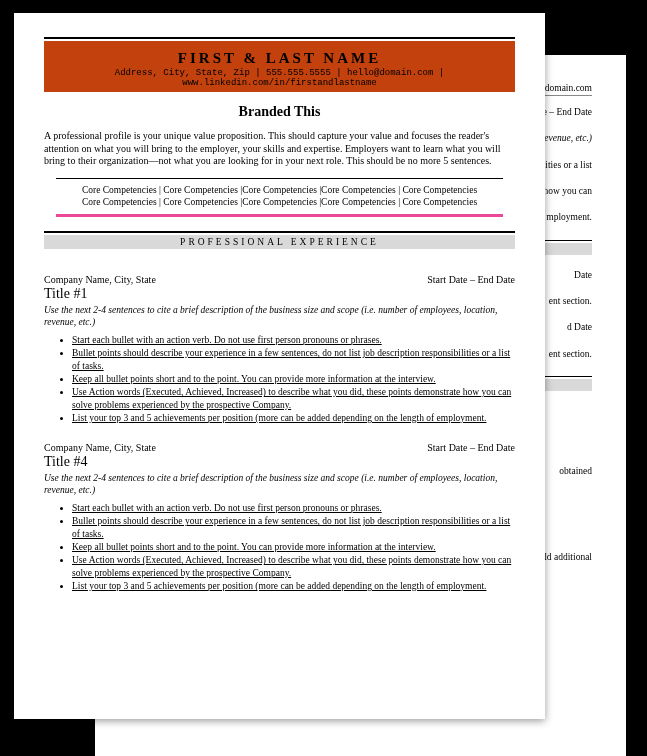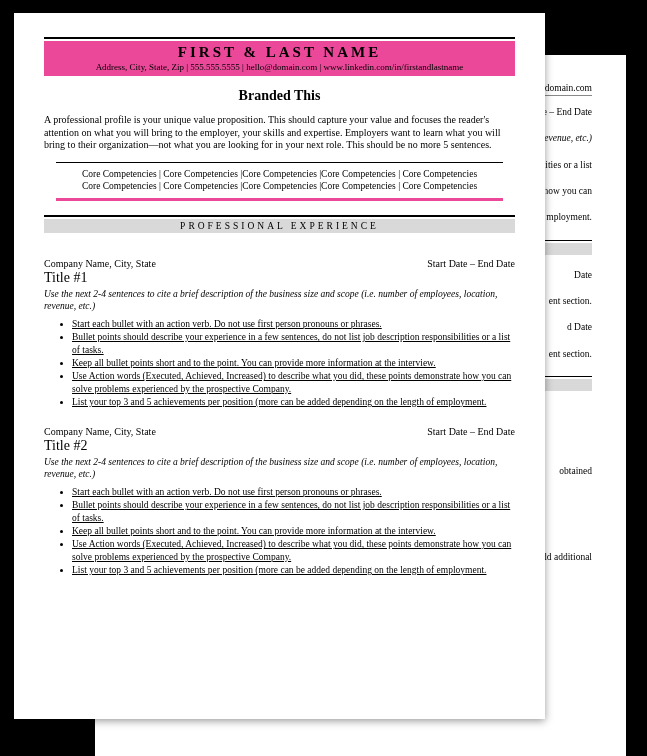--- a/index.html
+++ b/index.html
@@ -29,32 +29,33 @@
     left: 14px;
     top: 13px;
     width: 531px;
     height: 706px;
     padding: 24px 30px;
     font-size: 10px;
     color: #000;
   }
   .top-rule { border-top: 2px solid #000; margin-bottom: 2px; }
   .name-bar {
-    background: #ec4899;
+    background: #c2410c;
     text-align: center;
-    padding: 3px 4px 4px;
+    padding: 9px 4px 4px;
   }
   .name-bar .name {
     font-size: 15px;
     font-weight: bold;
     letter-spacing: 3px;
   }
   .name-bar .contact {
     font-size: 9px;
     margin-top: 1px;
+    font-family: Liberation Mono, monospace;
   }
   .branded-title {
     text-align: center;
     font-size: 14px;
     font-weight: bold;
     margin: 12px 0 10px;
   }
   .profile {
     font-size: 10px;
     line-height: 1.25;
@@ -171,21 +172,21 @@
       <li>Use Action words (Executed, Achieved, Increased) to describe what you did, these points demonstrate how you can solve problems experienced by the prospective Company.</li>
       <li>List your top 3 and 5 achievements per position (more can be added depending on the length of employment.</li>
     </ul>
   </div>
 
   <div class="job-block">
     <div class="job-head">
       <span>Company Name, City, State</span>
       <span>Start Date – End Date</span>
     </div>
-    <div class="job-title">Title #2</div>
+    <div class="job-title">Title #4</div>
     <div class="job-scope">Use the next 2-4 sentences to cite a brief description of the business size and scope (i.e. number of employees, location, revenue, etc.)</div>
     <ul class="bullets">
       <li>Start each bullet with an action verb. Do not use first person pronouns or phrases.</li>
       <li>Bullet points should describe your experience in a few sentences, do not list job description responsibilities or a list of tasks.</li>
       <li>Keep all bullet points short and to the point. You can provide more information at the interview.</li>
       <li>Use Action words (Executed, Achieved, Increased) to describe what you did, these points demonstrate how you can solve problems experienced by the prospective Company.</li>
       <li>List your top 3 and 5 achievements per position (more can be added depending on the length of employment.</li>
     </ul>
   </div>
 </div>

